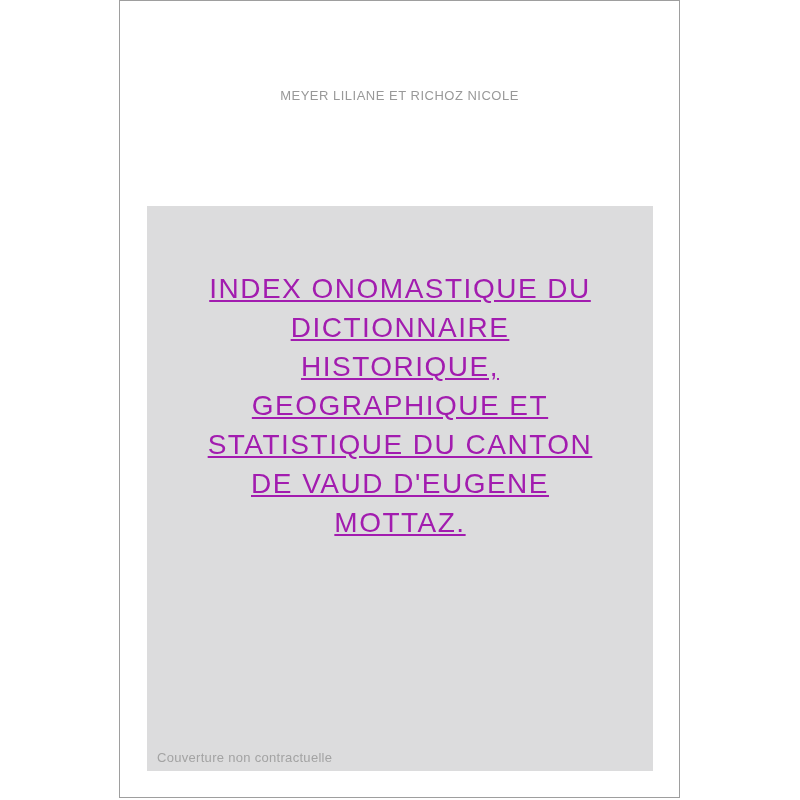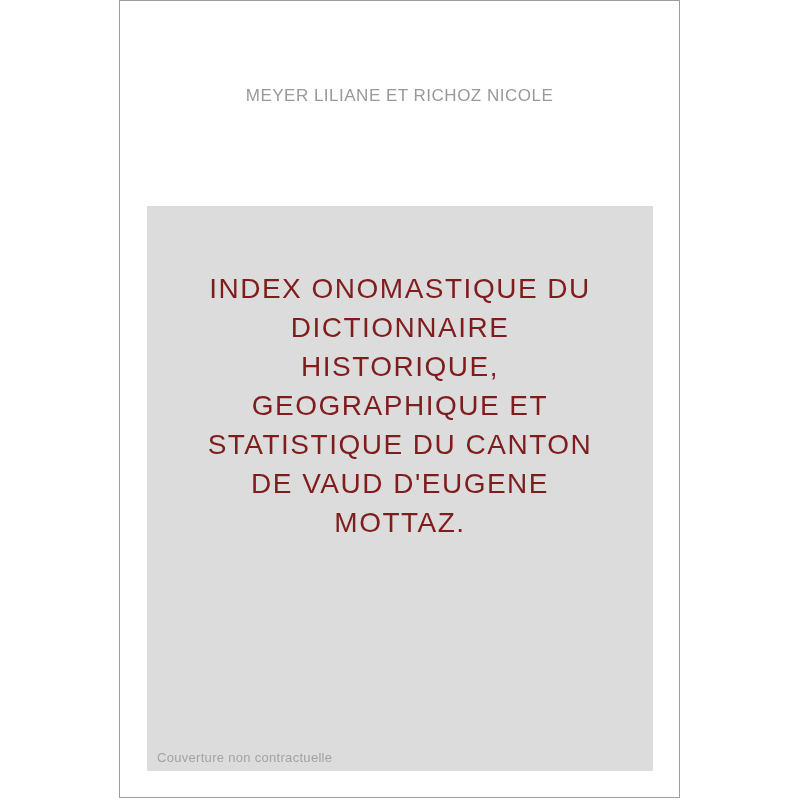--- a/index.html
+++ b/index.html
@@ -19,21 +19,21 @@
     left: 119px; top: 0;
     width: 561px; height: 798px;
     background: #ffffff;
     border: 1px solid #9e9e9e;
   }
   .author {
     position: absolute;
     top: 86px; left: 0;
     width: 100%;
     text-align: center;
-    font-size: 17px;
+    font-size: 13px;
     line-height: 17px;
     letter-spacing: 0.5px;
     color: #999999;
     white-space: nowrap;
   }
   .panel {
     position: absolute;
     left: 27px; top: 205px;
     width: 506px; height: 565px;
     background: #dcdcdd;
@@ -57,17 +57,17 @@
     white-space: nowrap;
   }
 </style>
 </head>
 <body>
 
 <div class="canvas">
   <div class="page" style="background-color: rgb(255, 255, 255); border-color: rgb(158, 158, 158);">
     <div class="author" style="color: rgb(153, 153, 153);">MEYER LILIANE ET RICHOZ NICOLE</div>
     <div class="panel" style="background-color: rgb(220, 220, 221);">
-      <div class="title" style="color: #7f1d1d;">INDEX ONOMASTIQUE DU<br>DICTIONNAIRE<br>HISTORIQUE,<br>GEOGRAPHIQUE ET<br>STATISTIQUE DU CANTON<br>DE VAUD D'EUGENE<br>MOTTAZ.</div>
+      <div class="title" style="color: #a21caf; text-decoration: underline;">INDEX ONOMASTIQUE DU<br>DICTIONNAIRE<br>HISTORIQUE,<br>GEOGRAPHIQUE ET<br>STATISTIQUE DU CANTON<br>DE VAUD D'EUGENE<br>MOTTAZ.</div>
       <div class="disclaimer" style="color: rgb(163, 163, 163); margin-top: 8px;">Couverture non contractuelle</div>
     </div>
   </div>
 </div>
 
 </body></html>

